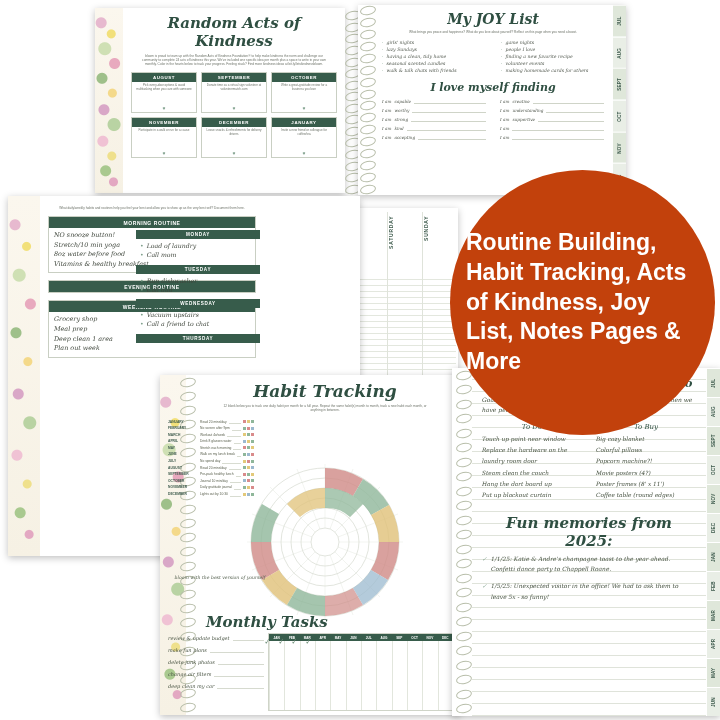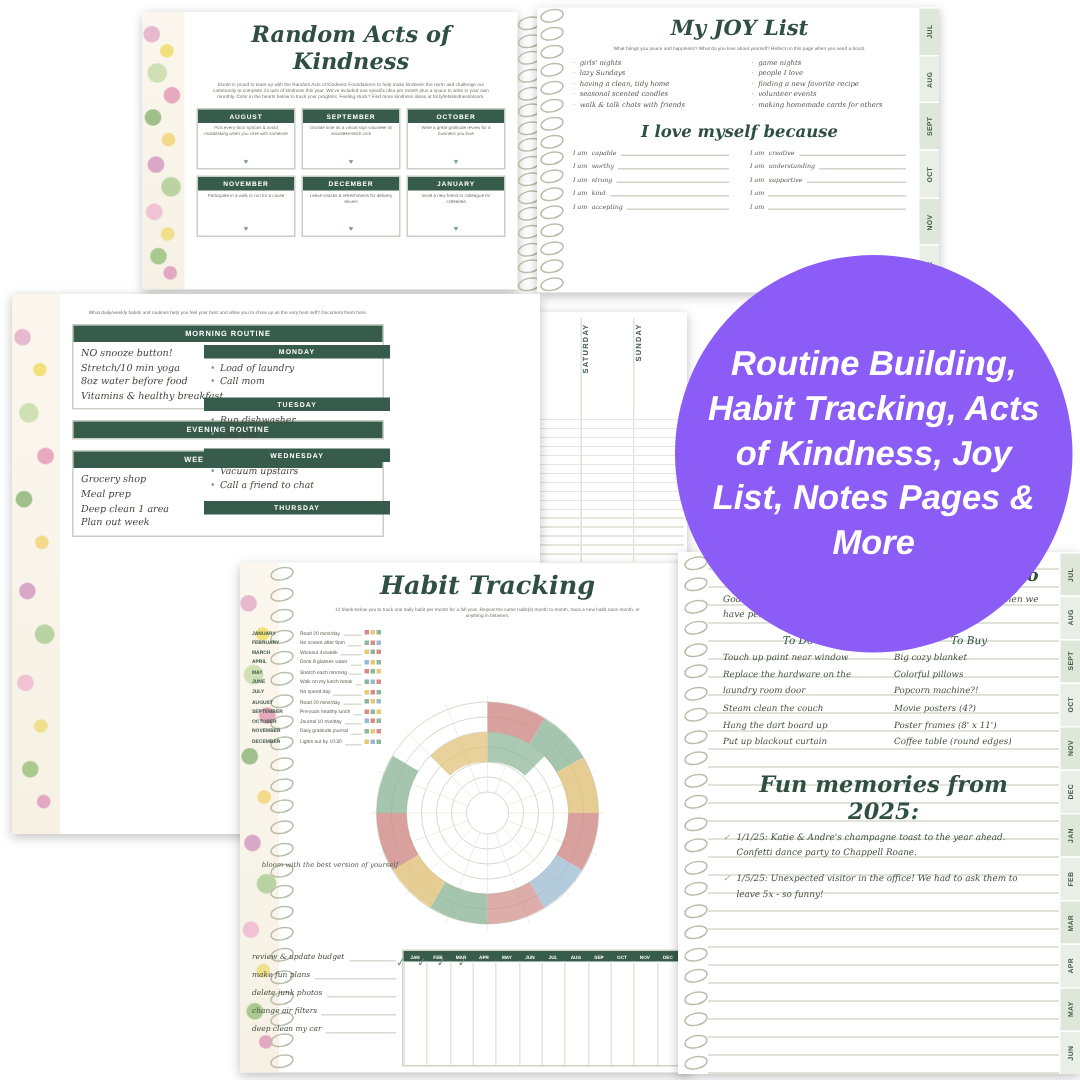--- a/index.html
+++ b/index.html
@@ -161,21 +161,21 @@
   .li{font-family:"DejaVu Serif",serif;font-style:italic;font-size:5.8px;color:#44503f;line-height:1.95;}
   #p6 h2{margin:12px 0 4px;text-align:center;font-size:15px;}
   .mem{font-family:"DejaVu Serif",serif;font-style:italic;font-size:5.9px;color:#44503f;line-height:1.85;margin-bottom:6px;display:flex;gap:4px;}
   .mem .b{color:#7fa08c;}
   #p6 .tabs div{background:#e9eee6;}
   #p6 .tabs div:nth-child(odd){background:#dfe7da;}
 
   
   #badge{
     position:absolute;left:450px;top:170px;width:265px;height:265px;border-radius:50%;
-    background:#8b5cf6;display:flex;align-items:center;justify-content:center;text-align:center;font-style:italic;
+    background:#c2410c;display:flex;align-items:center;justify-content:center;
   }
   #badge p{
     margin:0;color:#fff;font-size:23px;font-weight:bold;line-height:1.3;
     font-family:"Liberation Sans",sans-serif;padding:0 16px;
   }
 </style>
 </head>
 <body>
 
 <div class="stage">
@@ -246,21 +246,21 @@
           <div class="joy-item">walk &amp; talk chats with friends</div>
         </div>
         <div>
           <div class="joy-item">game nights</div>
           <div class="joy-item">people I love</div>
           <div class="joy-item">finding a new favorite recipe</div>
           <div class="joy-item">volunteer events</div>
           <div class="joy-item">making homemade cards for others</div>
         </div>
       </div>
-      <h2 class="script">I love myself because</h2>
+      <h2 class="script">I love myself finding</h2>
       <div class="lovegrid">
         <div class="loverow">
             <span class="lbl">I am</span>
             <span class="val">capable</span>
             <span class="ln"></span>
           </div>
         <div class="loverow">
             <span class="lbl">I am</span>
             <span class="val">creative</span>
             <span class="ln"></span>
@@ -627,20 +627,21 @@
             <path d="M0,74 A74,74 0 0 1 -38,63 L-28,46 A54,54 0 0 0 0,54 Z" fill="#8fb79a" opacity=".8"></path>
             <path d="M38,63 A74,74 0 0 1 0,74 L0,54 A54,54 0 0 0 28,46 Z" fill="#cf8a86" opacity=".7"></path>
             <path d="M63,38 A74,74 0 0 1 38,63 L28,46 A54,54 0 0 0 46,28 Z" fill="#9bb9cf" opacity=".75"></path>
           </g>
           <circle r="14" fill="#fff" stroke="#cfd4c8" stroke-width=".6"></circle>
         </g>
       </svg>
     </div>
     <div class="bless script">bloom with the best version of yourself</div>
 
+    <h2 class="script">Monthly Tasks</h2>
     <div class="mt-wrap">
       <div class="mt-left">
         <div class="r">
             <span class="t">review &amp; update budget</span>
             <span class="ln"></span>
           </div>
         <div class="r">
             <span class="t">make fun plans</span>
             <span class="ln"></span>
           </div>

